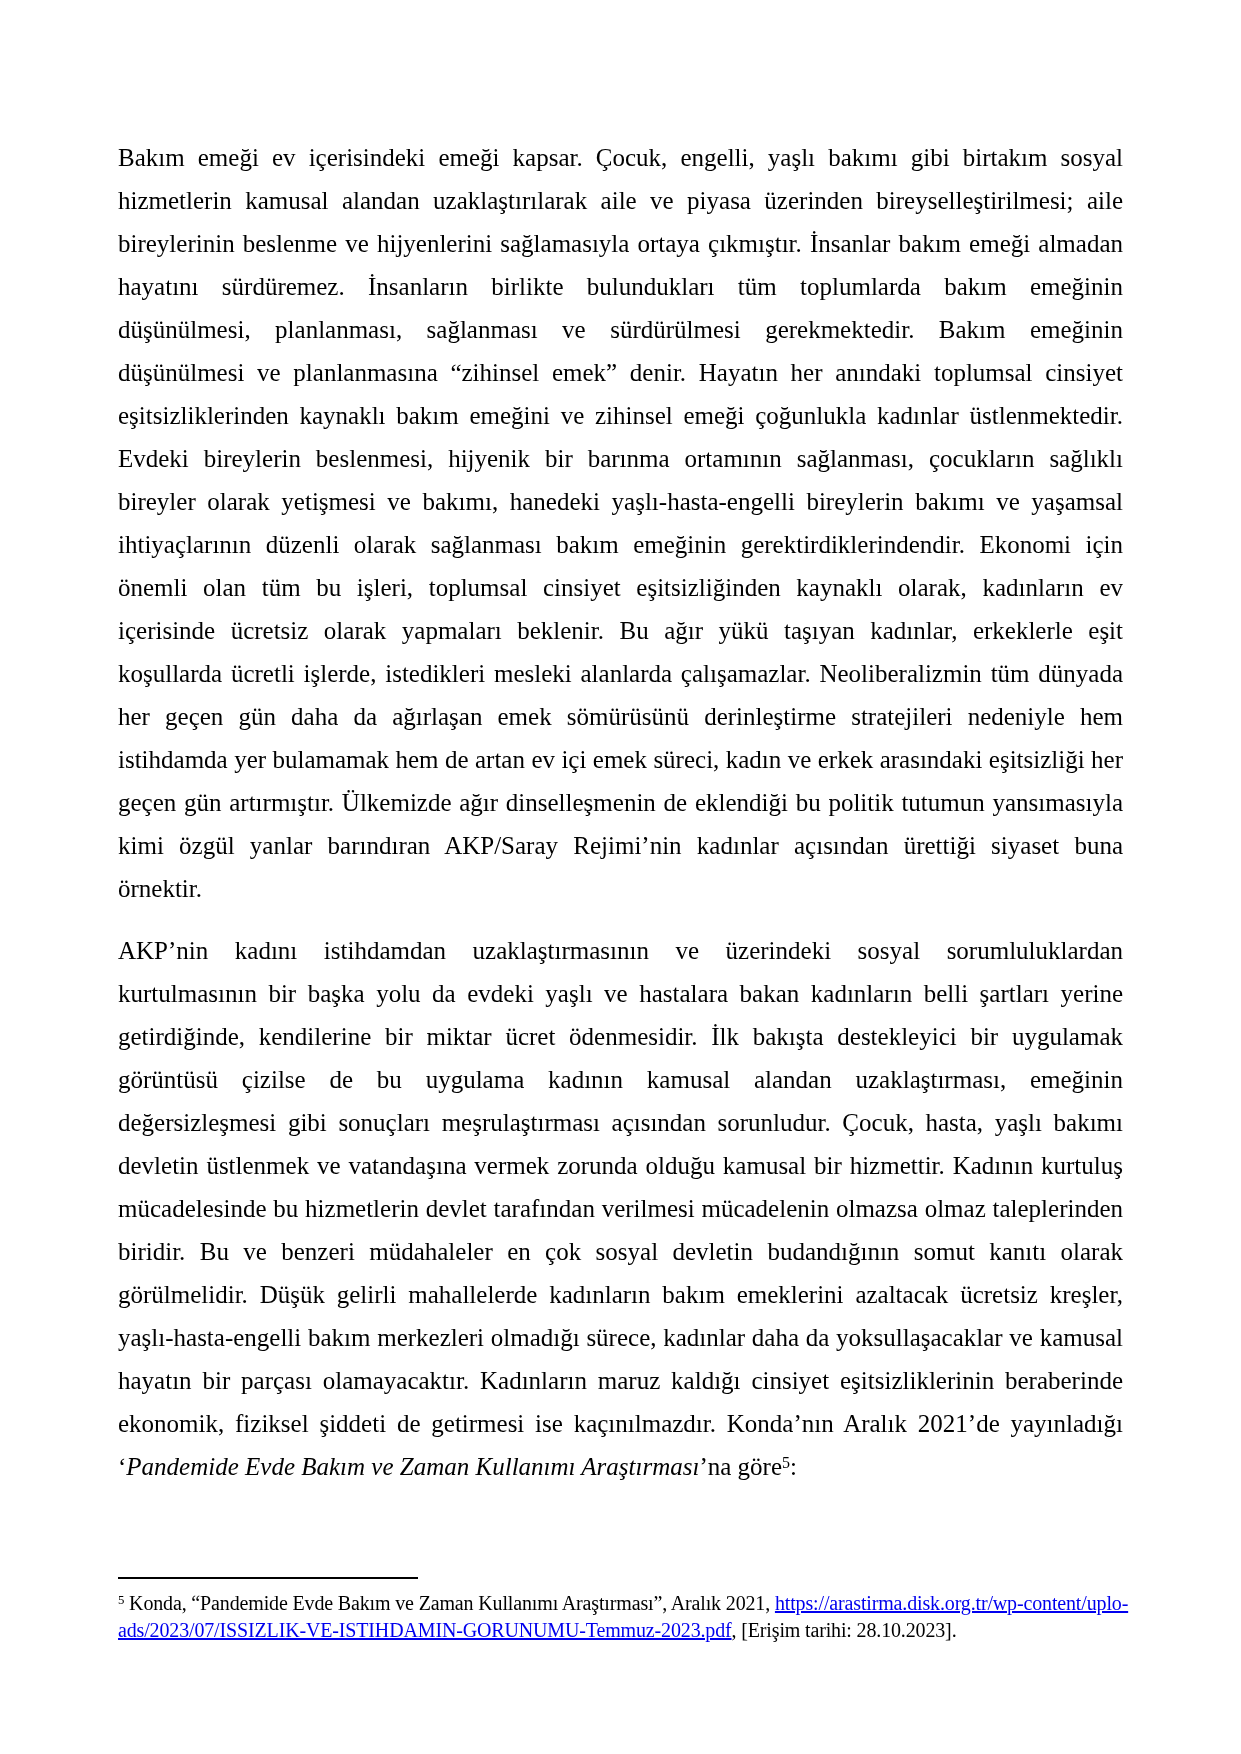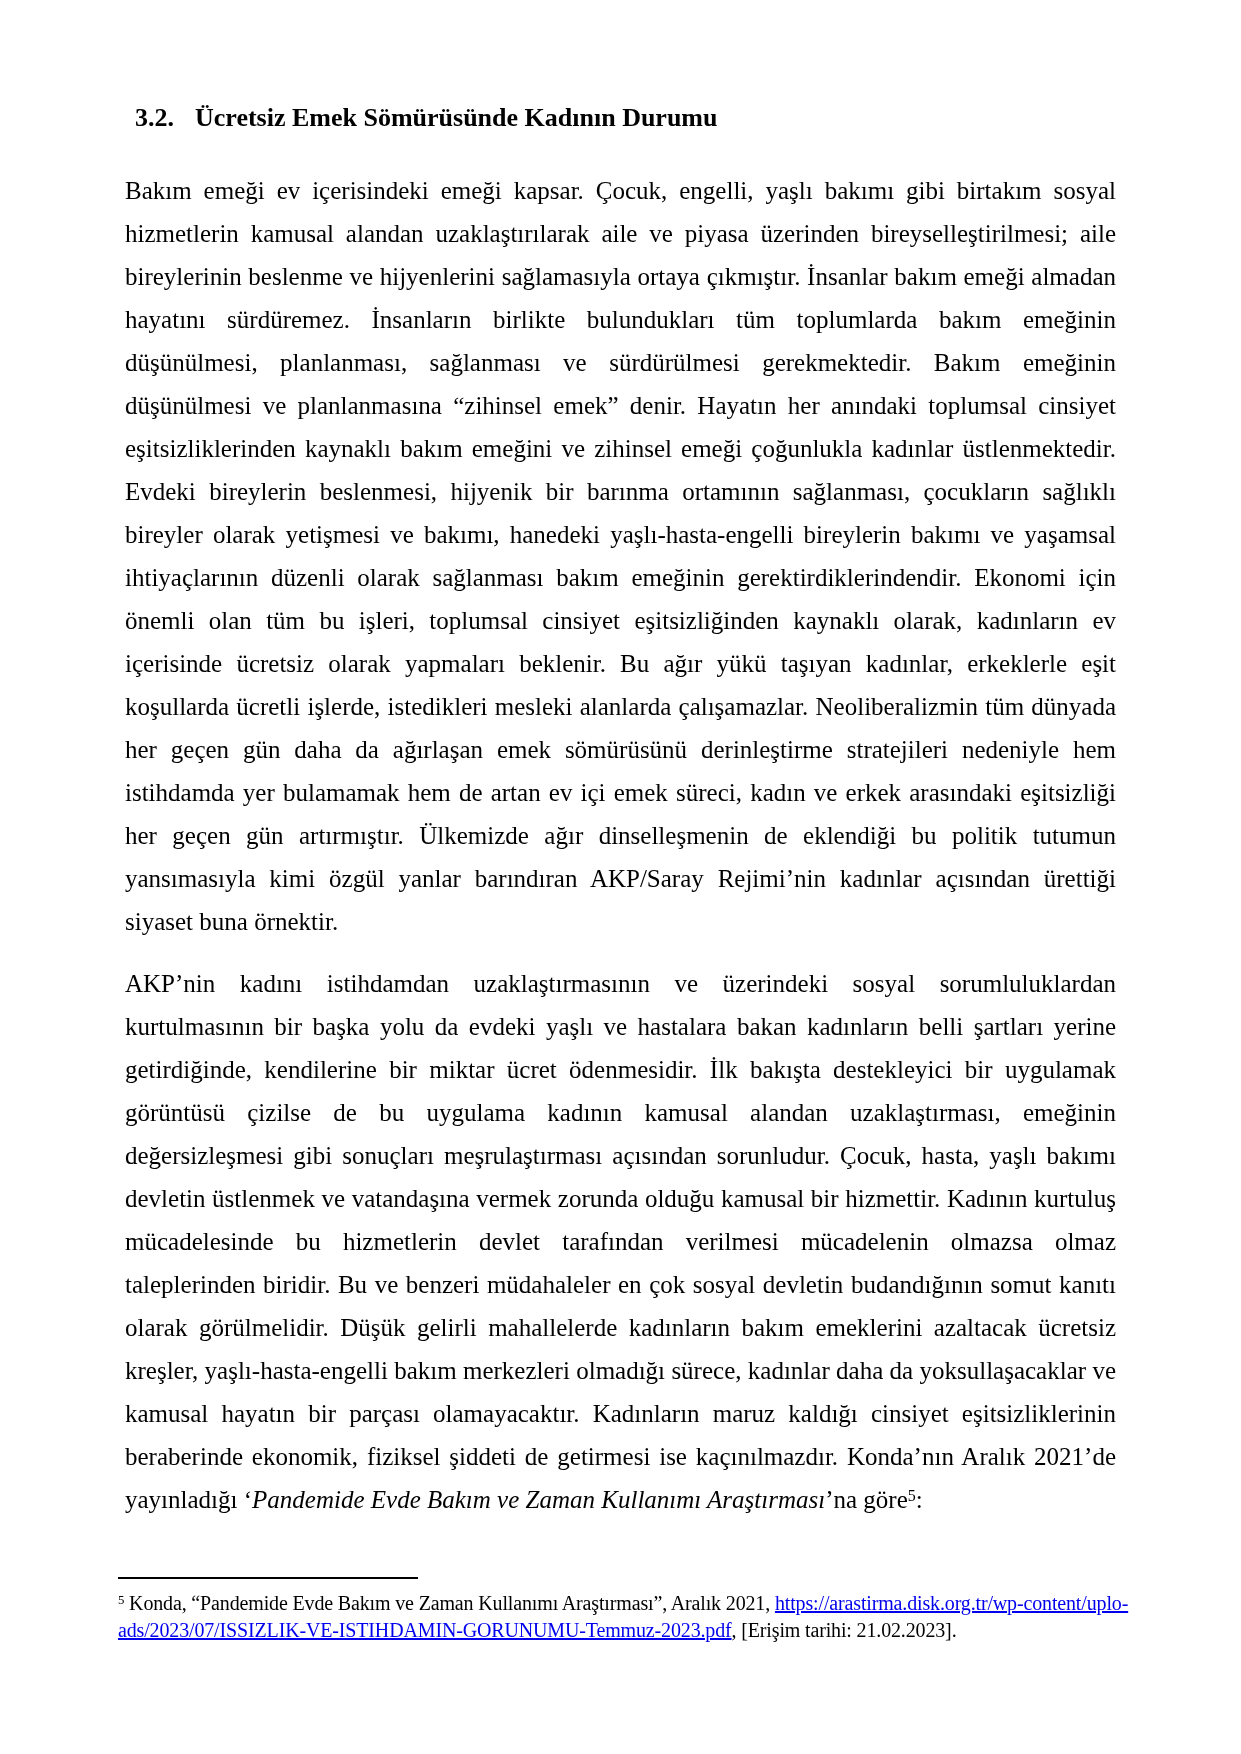--- a/index.html
+++ b/index.html
@@ -21,21 +21,21 @@
     font-weight: bold;
     line-height: 33px;
     white-space: nowrap;
   }
   .h-num {
     display: inline-block;
     width: 60px;
     margin-left: 17px;
   }
   .body-par {
-    margin: 7px;
+    margin: 0;
     font-size: 25px;
     line-height: 43px;
     text-align: justify;
   }
   .p1 { margin-top: 35px; }
   .p2 { margin-top: 19px; }
   em { font-style: italic; }
   sup {
     font-size: 64%;
     line-height: 0;
@@ -65,24 +65,23 @@
     color: #0000EE;
     text-decoration: underline;
     cursor: pointer;
   }
 </style>
 </head>
 <body>
 
 <div class="page">
 
-  <h2 class="heading"><span class="h-num">3.2.</span><span class="h-title">Ücretsiz Emek Sömürüsünde Kadının Durumu</span></h2>
 
   <p class="body-par p1">Bakım emeği ev içerisindeki emeği kapsar. Çocuk, engelli, yaşlı bakımı gibi birtakım sosyal hizmetlerin kamusal alandan uzaklaştırılarak aile ve piyasa üzerinden bireyselleştirilmesi; aile bireylerinin beslenme ve hijyenlerini sağlamasıyla ortaya çıkmıştır. İnsanlar bakım emeği almadan hayatını sürdüremez. İnsanların birlikte bulundukları tüm toplumlarda bakım emeğinin düşünülmesi, planlanması, sağlanması ve sürdürülmesi gerekmektedir. Bakım emeğinin düşünülmesi ve planlanmasına “zihinsel emek” denir. Hayatın her anındaki toplumsal cinsiyet eşitsizliklerinden kaynaklı bakım emeğini ve zihinsel emeği çoğunlukla kadınlar üstlenmektedir. Evdeki bireylerin beslenmesi, hijyenik bir barınma ortamının sağlanması, çocukların sağlıklı bireyler olarak yetişmesi ve bakımı, hanedeki yaşlı-hasta-engelli bireylerin bakımı ve yaşamsal ihtiyaçlarının düzenli olarak sağlanması bakım emeğinin gerektirdiklerindendir. Ekonomi için önemli olan tüm bu işleri, toplumsal cinsiyet eşitsizliğinden kaynaklı olarak, kadınların ev içerisinde ücretsiz olarak yapmaları beklenir. Bu ağır yükü taşıyan kadınlar, erkeklerle eşit koşullarda ücretli işlerde, istedikleri mesleki alanlarda çalışamazlar. Neoliberalizmin tüm dünyada her geçen gün daha da ağırlaşan emek sömürüsünü derinleştirme stratejileri nedeniyle hem istihdamda yer bulamamak hem de artan ev içi emek süreci, kadın ve erkek arasındaki eşitsizliği her geçen gün artırmıştır. Ülkemizde ağır dinselleşmenin de eklendiği bu politik tutumun yansımasıyla kimi özgül yanlar barındıran AKP/Saray Rejimi’nin kadınlar açısından ürettiği siyaset buna örnektir.</p>
 
   <p class="body-par p2"><span>AKP’nin kadını istihdamdan uzaklaştırmasının ve üzerindeki sosyal sorumluluklardan kurtulmasının bir başka yolu da evdeki yaşlı ve hastalara bakan kadınların belli şartları yerine getirdiğinde, kendilerine bir miktar ücret ödenmesidir. İlk bakışta destekleyici bir uygulamak görüntüsü çizilse de bu uygulama kadının kamusal alandan uzaklaştırması, emeğinin değersizleşmesi gibi sonuçları meşrulaştırması açısından sorunludur. Çocuk, hasta, yaşlı bakımı devletin üstlenmek ve vatandaşına vermek zorunda olduğu kamusal bir hizmettir. Kadının kurtuluş mücadelesinde bu hizmetlerin devlet tarafından verilmesi mücadelenin olmazsa olmaz taleplerinden biridir. Bu ve benzeri müdahaleler en çok sosyal devletin budandığının somut kanıtı olarak görülmelidir. Düşük gelirli mahallelerde kadınların bakım emeklerini azaltacak ücretsiz kreşler, yaşlı-hasta-engelli bakım merkezleri olmadığı sürece, kadınlar daha da yoksullaşacaklar ve kamusal hayatın bir parçası olamayacaktır. Kadınların maruz kaldığı cinsiyet eşitsizliklerinin beraberinde ekonomik, fiziksel şiddeti de getirmesi ise kaçınılmazdır. Konda’nın Aralık 2021’de yayınladığı ‘</span><em>Pandemide Evde Bakım ve Zaman Kullanımı Araştırması</em><span>’na göre</span><sup>5</sup><span>:</span></p>
 
   <div class="footnote">
     <div class="fn-sep"></div>
-    <div class="fn-text"><sup>5</sup><span> Konda, “Pandemide Evde Bakım ve Zaman Kullanımı Araştırması”, Aralık 2021, </span><a class="fn-link" style="color: rgb(0, 0, 238);"><span>https://arastirma.disk.org.tr/wp-content/uplo-</span><br><span>ads/2023/07/ISSIZLIK-VE-ISTIHDAMIN-GORUNUMU-Temmuz-2023.pdf</span></a><span>, [Erişim tarihi: 21.02.2023].</span></div>
+    <div class="fn-text"><sup>5</sup><span> Konda, “Pandemide Evde Bakım ve Zaman Kullanımı Araştırması”, Aralık 2021, </span><a class="fn-link" style="color: rgb(0, 0, 238);"><span>https://arastirma.disk.org.tr/wp-content/uplo-</span><br><span>ads/2023/07/ISSIZLIK-VE-ISTIHDAMIN-GORUNUMU-Temmuz-2023.pdf</span></a><span>, [Erişim tarihi: 28.10.2023].</span></div>
   </div>
 
 </div>
 
 </body></html>

